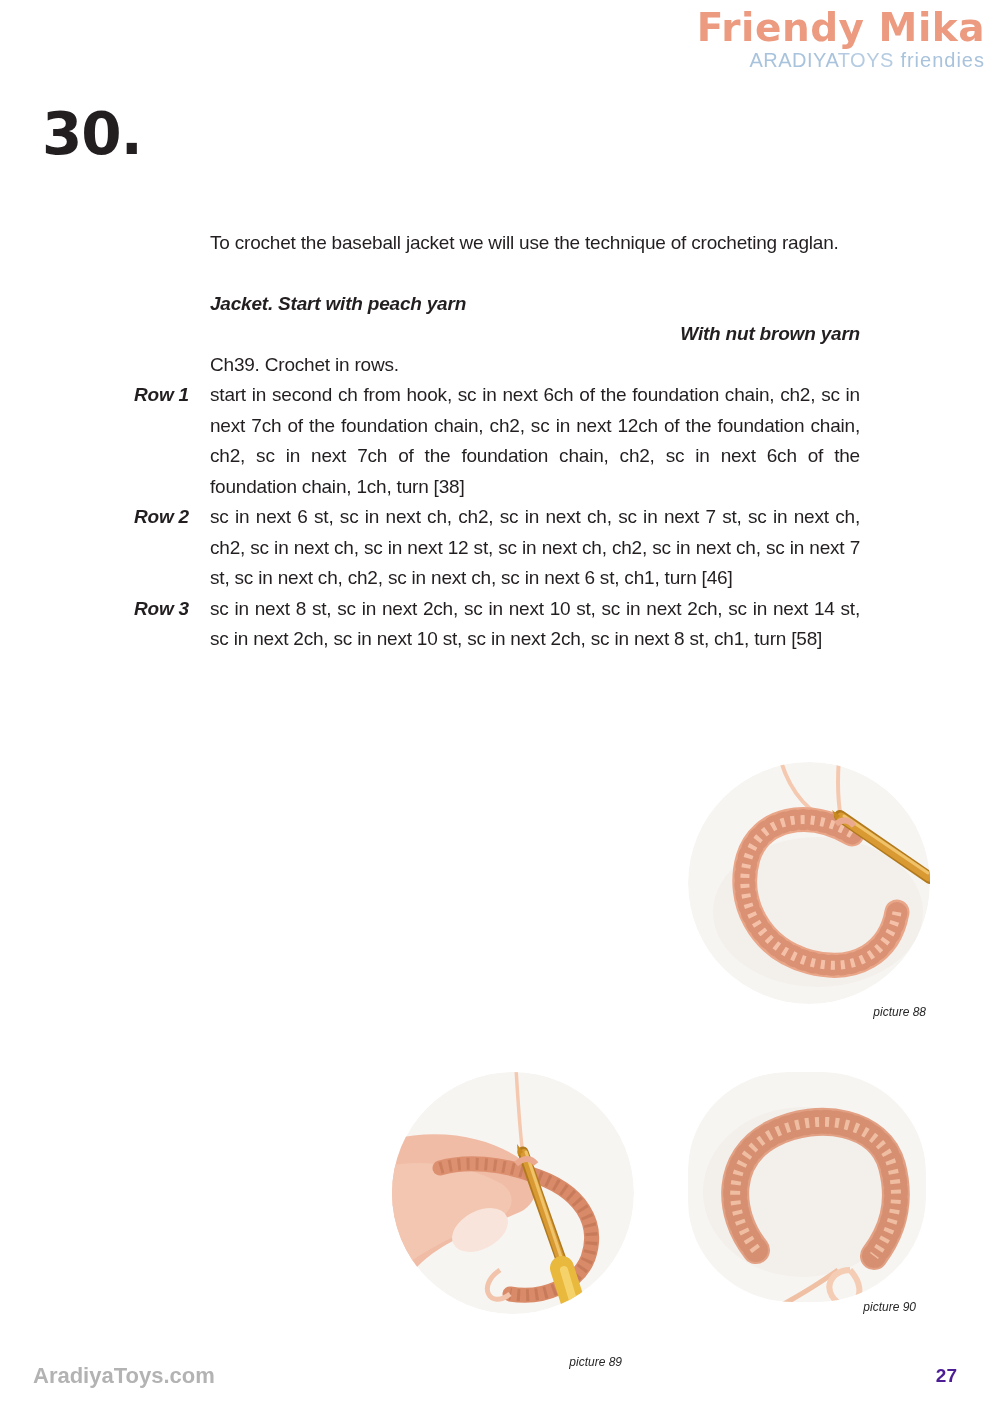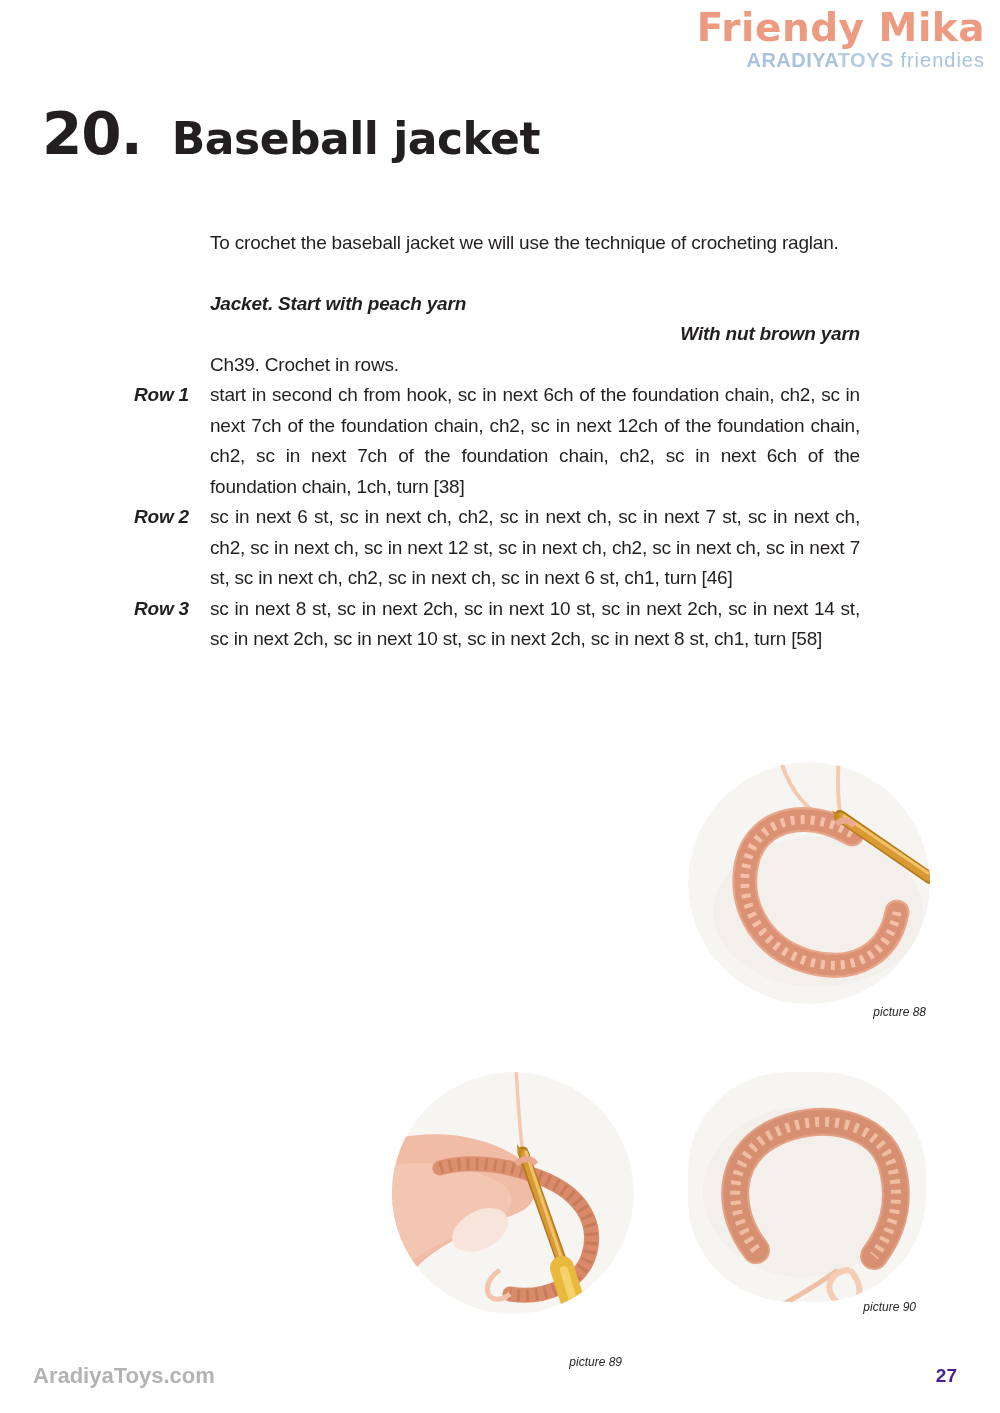--- a/index.html
+++ b/index.html
@@ -10,22 +10,22 @@
   }
 
   
   .brand { position:absolute; top:8px; right:15px; text-align:right; line-height:1.05; }
   .brand-logo {
     font-size:39px; font-weight:800; letter-spacing:.5px; color:#ec9b80;
     font-family:"DejaVu Sans", sans-serif;
     margin-left:27px;
   }
   .brand-sub { font-size:20px; color:#a9c3dc; letter-spacing:.5px; margin-top:1px; }
-  .brand-sub .b { font-weight:700;text-align:right; }
-  .brand-sub .t { font-weight:700; opacity:.85; }
+  .brand-sub .b { font-weight:400;text-align:right; }
+  .brand-sub .t { font-weight:400; opacity:.85; }
   .brand-sub .f { font-weight:400; letter-spacing:1px; }
 
   
   .heading { position:absolute; left:42px; top:100px; display:flex; align-items:baseline; }
   .heading-number { font-size:58px; font-weight:800; letter-spacing:-1px; font-family:"DejaVu Sans", sans-serif; }
   .heading-title  { font-size:44px; font-weight:800; letter-spacing:-.5px; margin-left:30px; font-family:"DejaVu Sans", sans-serif; }
 
   
   .content { position:absolute; left:210px; top:188px; width:650px;
              font-size:19px; line-height:30.5px; letter-spacing:-.2px; }
@@ -57,22 +57,21 @@
 <body>
 
 <div class="page">
 
   <div class="brand">
     <div class="brand-logo">Friendy Mika</div>
     <div class="brand-sub"><span class="b">ARADIYA</span><span class="t">TOYS</span><span class="f"> friendies</span></div>
   </div>
 
   <div class="heading">
-    <div class="heading-number">20.</div>
-    <div class="heading-title">Baseball jacket</div>
+    <div class="heading-number">30.</div>
   </div>
 
   <div class="content">
     <p class="intro">To crochet the baseball jacket we will use the technique of crocheting raglan.</p>
     <p class="pattern-head">Jacket. Start with peach yarn</p>
     <p class="pattern-head2">With nut brown yarn</p>
     <p class="pattern-setup">Ch39. Crochet in rows.</p>
 
     <div class="row-block">
       <span class="row-label">Row 1</span>

